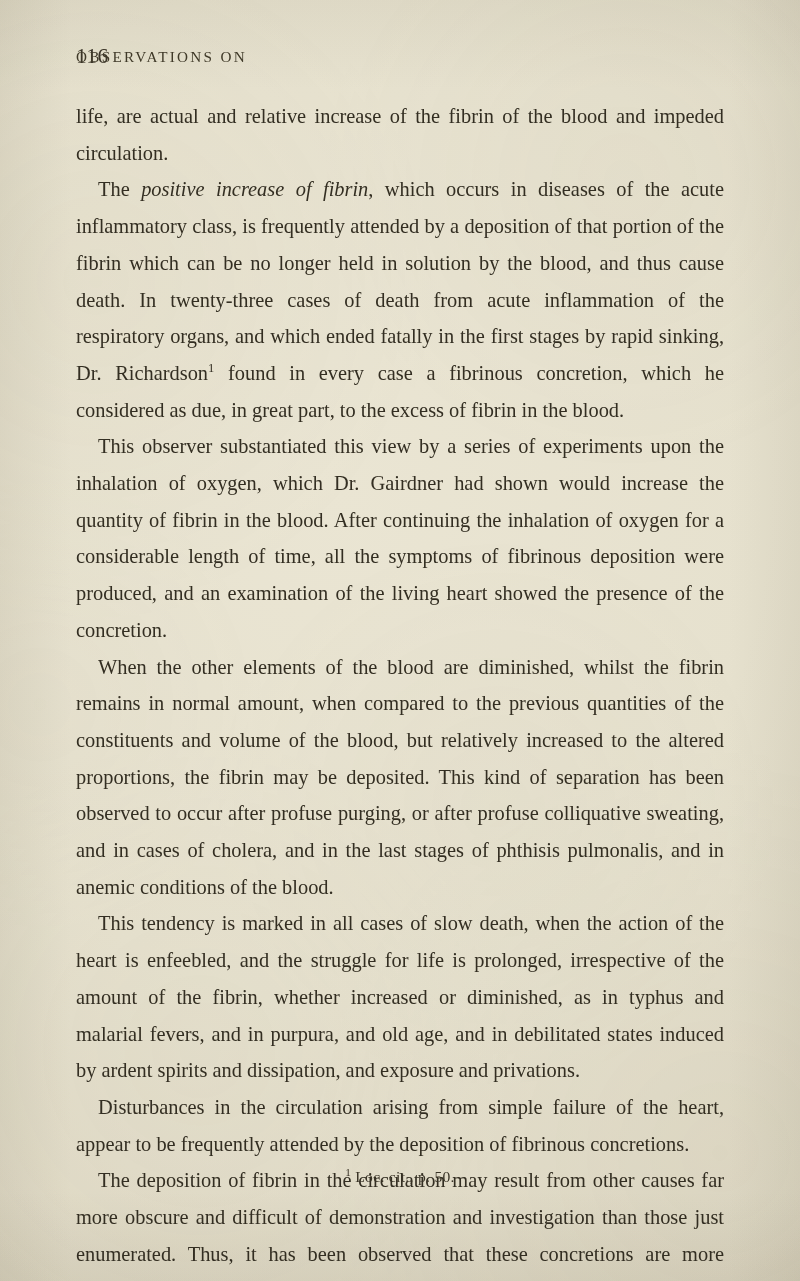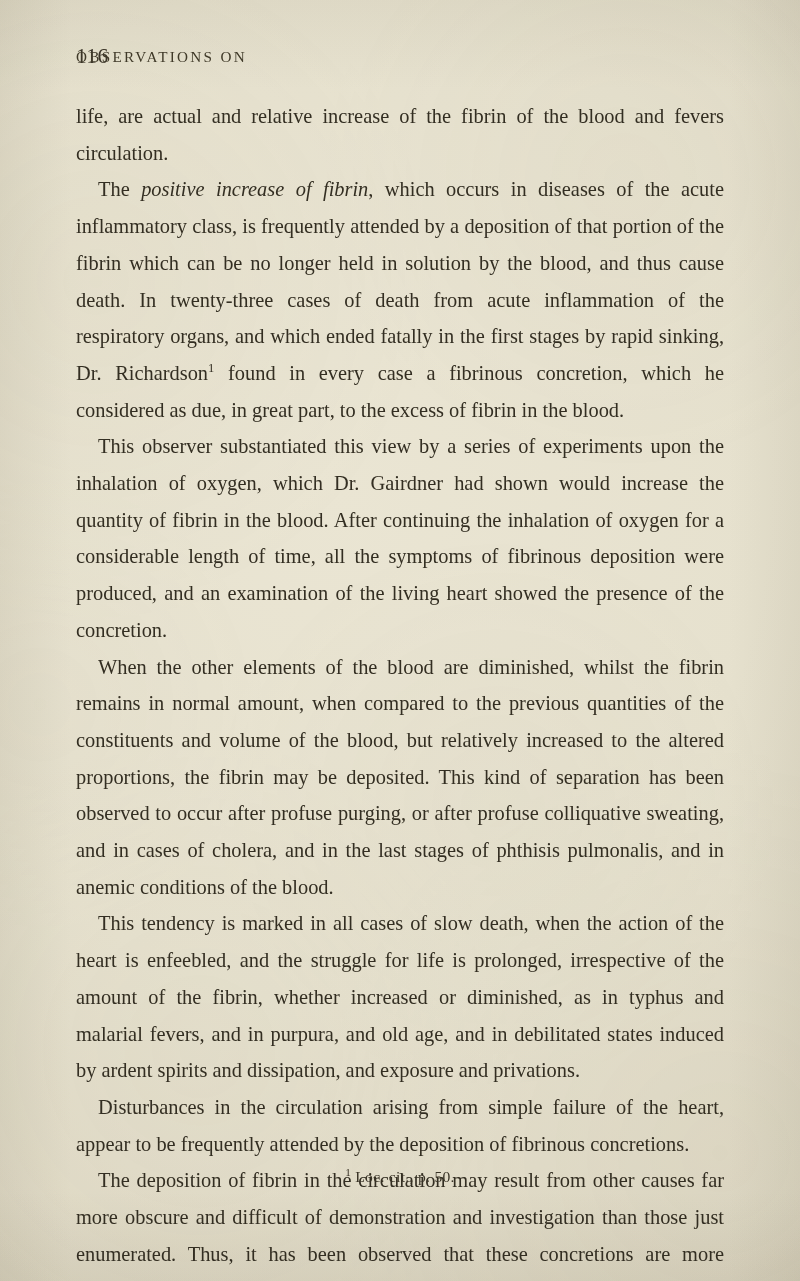--- a/index.html
+++ b/index.html
@@ -133,21 +133,21 @@
 
   <div class="content">
 
     <div class="running-head">
       <span class="folio">116</span>
       <span class="head-title">OBSERVATIONS ON</span>
     </div>
 
     <div class="body-text">
 
-      <p>life, are actual and relative increase of the fibrin of the blood and fevers circulation.</p>
+      <p>life, are actual and relative increase of the fibrin of the blood and impeded circulation.</p>
 
       <p class="indent"><span>The </span><i>positive increase of fibrin</i><span>, which occurs in diseases of the acute inflammatory class, is frequently attended by a deposition of that portion of the fibrin which can be no longer held in solution by the blood, and thus cause death. In twenty-three cases of death from acute inflammation of the respiratory organs, and which ended fatally in the first stages by rapid sinking, Dr. Richardson</span><sup>1</sup><span> found in every case a fibrinous concretion, which he considered as due, in great part, to the excess of fibrin in the blood.</span></p>
 
       <p class="indent">This observer substantiated this view by a series of experiments upon the inhalation of oxygen, which Dr. Gairdner had shown would increase the quantity of fibrin in the blood. After continuing the inhalation of oxygen for a considerable length of time, all the symptoms of fibrinous deposition were produced, and an examination of the living heart showed the presence of the concretion.</p>
 
       <p class="indent">When the other elements of the blood are diminished, whilst the fibrin remains in normal amount, when compared to the previous quantities of the constituents and volume of the blood, but relatively increased to the altered proportions, the fibrin may be deposited. This kind of separation has been observed to occur after profuse purging, or after profuse colliquative sweating, and in cases of cholera, and in the last stages of phthisis pulmonalis, and in anemic conditions of the blood.</p>
 
       <p class="indent">This tendency is marked in all cases of slow death, when the action of the heart is enfeebled, and the struggle for life is prolonged, irrespective of the amount of the fibrin, whether increased or diminished, as in typhus and malarial fevers, and in purpura, and old age, and in debilitated states induced by ardent spirits and dissipation, and exposure and privations.</p>
 
       <p class="indent">Disturbances in the circulation arising from simple failure of the heart, appear to be frequently attended by the deposition of fibrinous concretions.</p>

